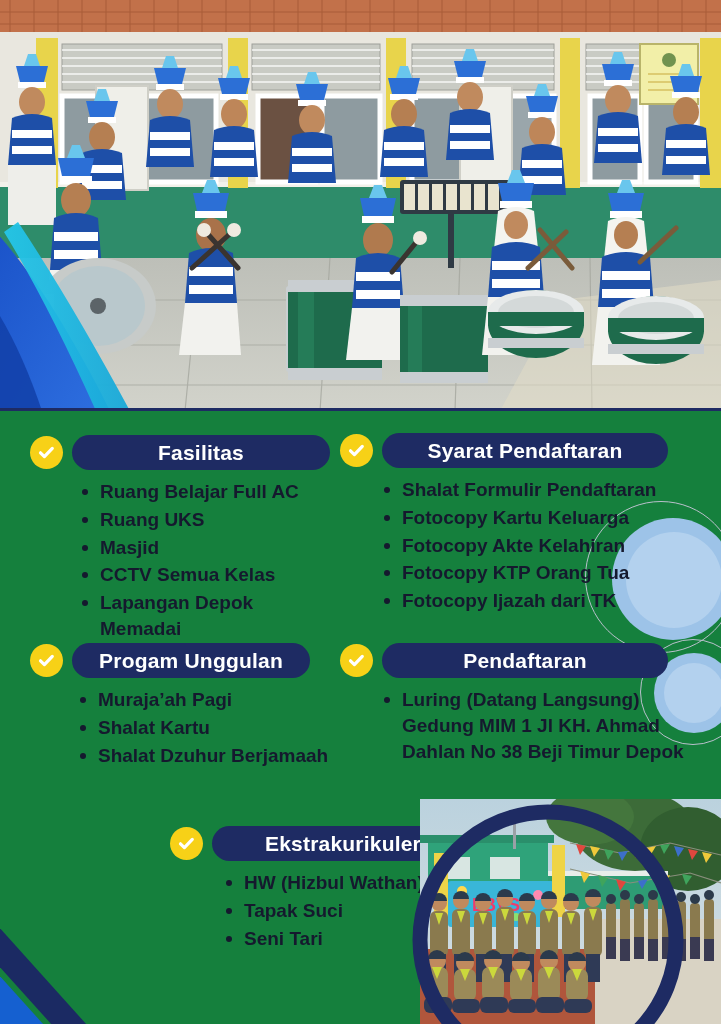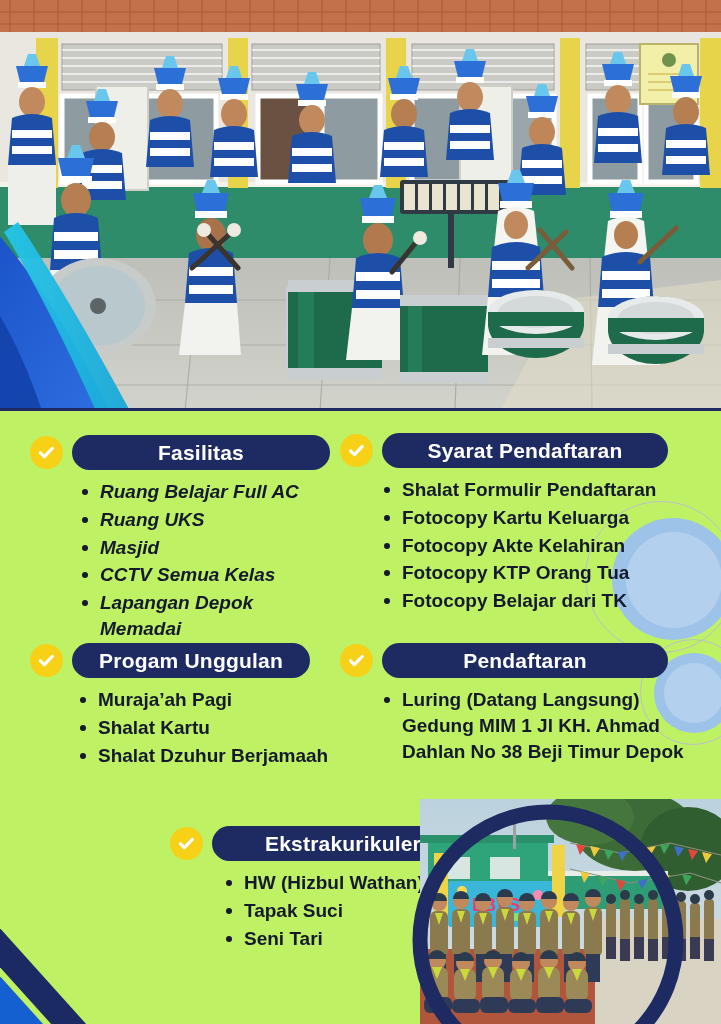--- a/index.html
+++ b/index.html
@@ -33,21 +33,21 @@
     left: 0; top: 408px;
     width: 721px; height: 3px;
     background: #1E2B63;
   }
 
   
   .content {
     position: absolute;
     left: 0; top: 411px;
     width: 721px; height: 613px;
-    background: #bef264;
+    background: #15803d;
     overflow: hidden;
   }
 
   
   .deco-circle {
     position: absolute;
     border-radius: 50%;
   }
   .ring {
     border: 1.5px solid #B9C0CC;
@@ -117,21 +117,21 @@
     position: absolute;
     left: 4px; top: 10px;
     width: 6px; height: 6px;
     border-radius: 50%;
     background: #15192E;
   }
 
   
   #sec-fasilitas { left: 30px; top: 24px; width: 300px; }
   #sec-fasilitas .pill { width: 268px; }
-  #sec-fasilitas ul.items { margin-left: 48px; font-style: italic; }
+  #sec-fasilitas ul.items { margin-left: 48px; }
 
   #sec-syarat { left: 340px; top: 22px; width: 345px; }
   #sec-syarat .pill { width: 286px; }
   #sec-syarat ul.items { margin-left: 40px; }
 
   #sec-progam { left: 30px; top: 232px; width: 320px; }
   #sec-progam .pill { width: 238px; }
   #sec-progam ul.items { margin-left: 46px; }
 
   #sec-pendaftaran { left: 340px; top: 232px; width: 360px; }
@@ -575,21 +575,21 @@
             <path d="M3.5 9.8 L7.4 13.6 L15.3 5.4" stroke="#ffffff" stroke-width="3.2" fill="none" stroke-linecap="round" stroke-linejoin="round"></path>
           </svg>
         </div>
         <div class="pill">Syarat Pendaftaran</div>
       </div>
       <ul class="items">
         <li>Shalat Formulir Pendaftaran</li>
         <li>Fotocopy Kartu Keluarga</li>
         <li>Fotocopy Akte Kelahiran</li>
         <li>Fotocopy KTP Orang Tua</li>
-        <li>Fotocopy Belajar dari TK</li>
+        <li>Fotocopy Ijazah dari TK</li>
       </ul>
     </div>
 
     <div class="section" id="sec-progam">
       <div class="head-row">
         <div class="badge">
           <svg width="19" height="19" viewBox="0 0 19 19">
             <path d="M3.5 9.8 L7.4 13.6 L15.3 5.4" stroke="#ffffff" stroke-width="3.2" fill="none" stroke-linecap="round" stroke-linejoin="round"></path>
           </svg>
         </div>

